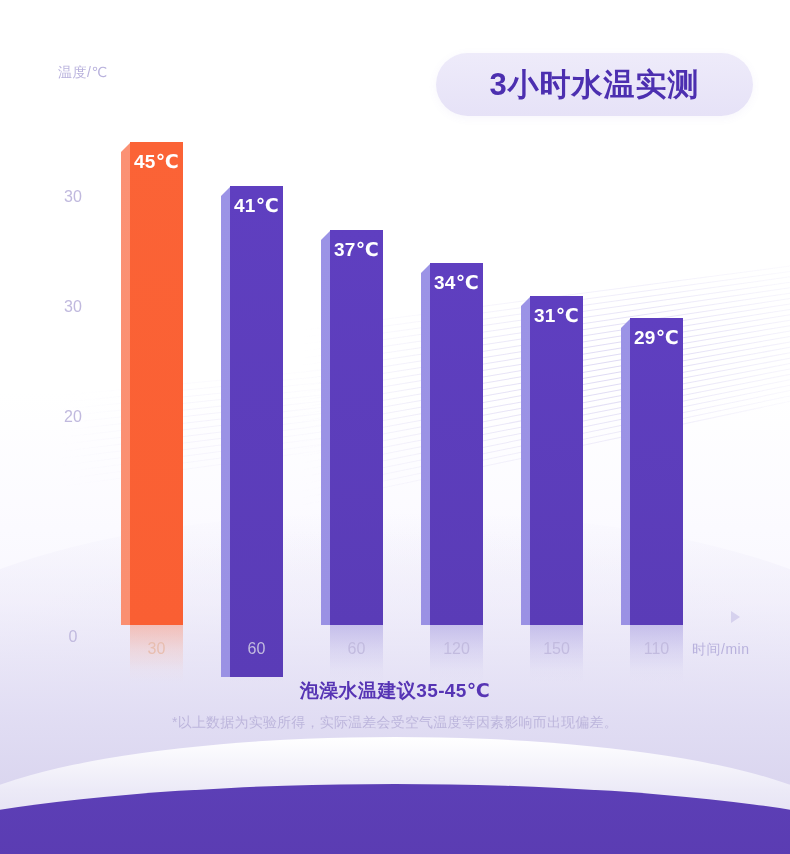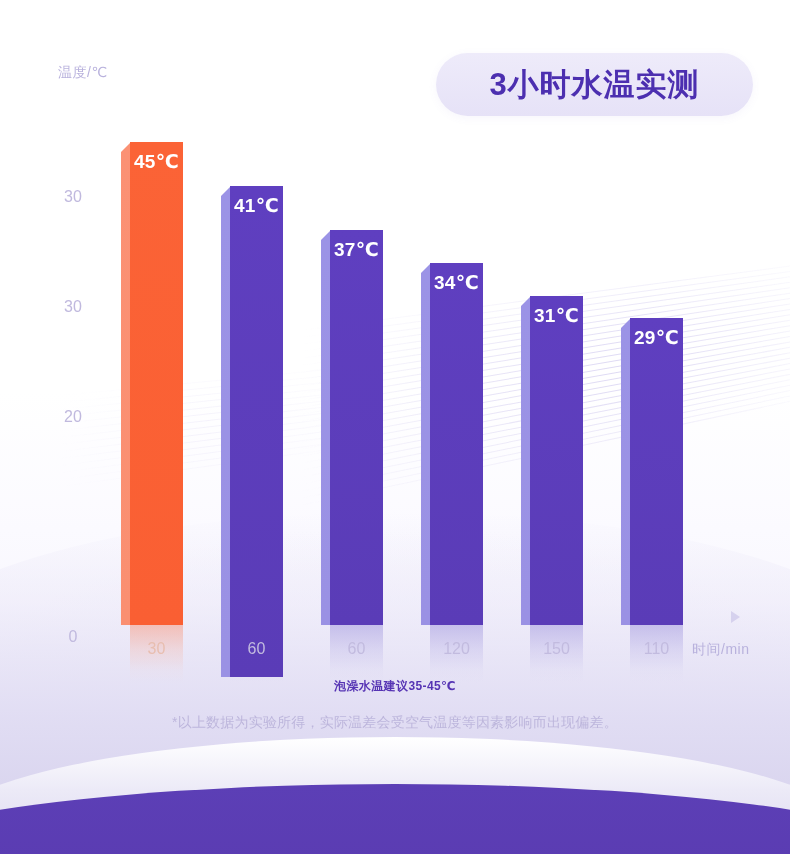--- a/index.html
+++ b/index.html
@@ -199,21 +199,21 @@
     white-space:nowrap;
   }
   .xtick.first { color:#e8beb0; }
 
   
   .advice {
     position:absolute;
     left:0; top:678px;
     width:790px;
     text-align:center;
-    font-size:12px;
+    font-size:19px;
     font-weight:bold;
     color:#5634b4;
     letter-spacing:.4px;
   }
   .disclaimer {
     position:absolute;
     left:0; top:714px;
     width:790px;
     text-align:center;
     font-size:14px;

